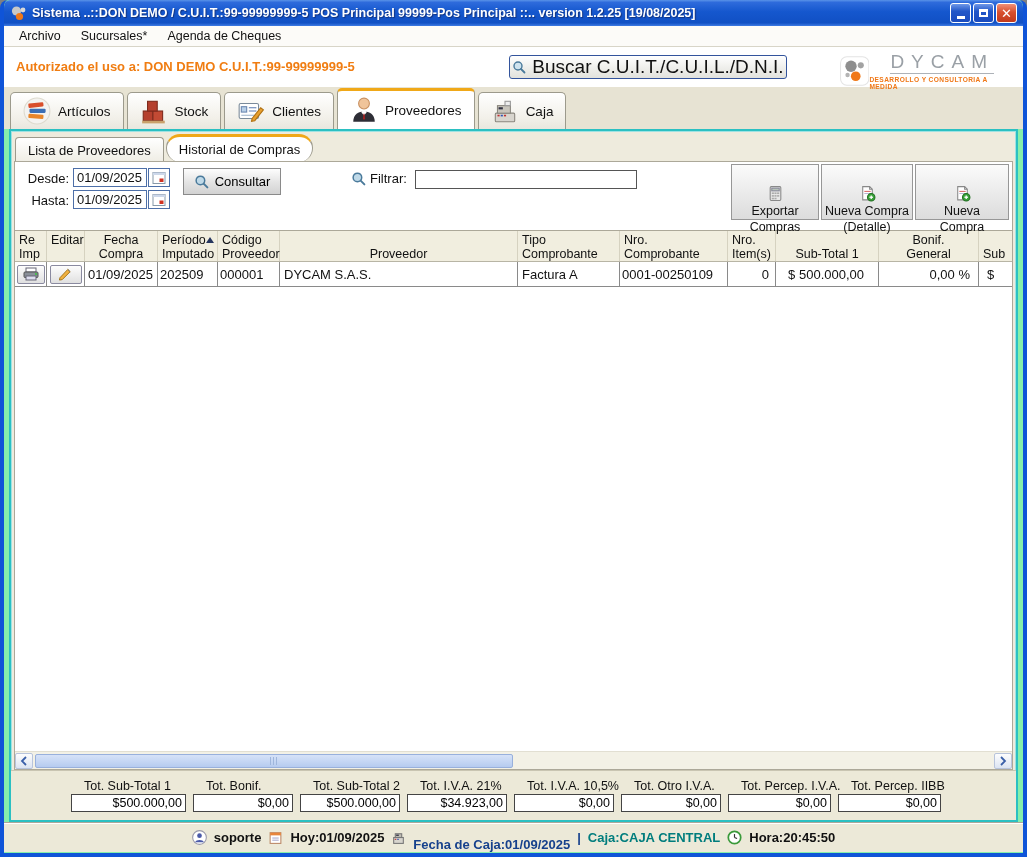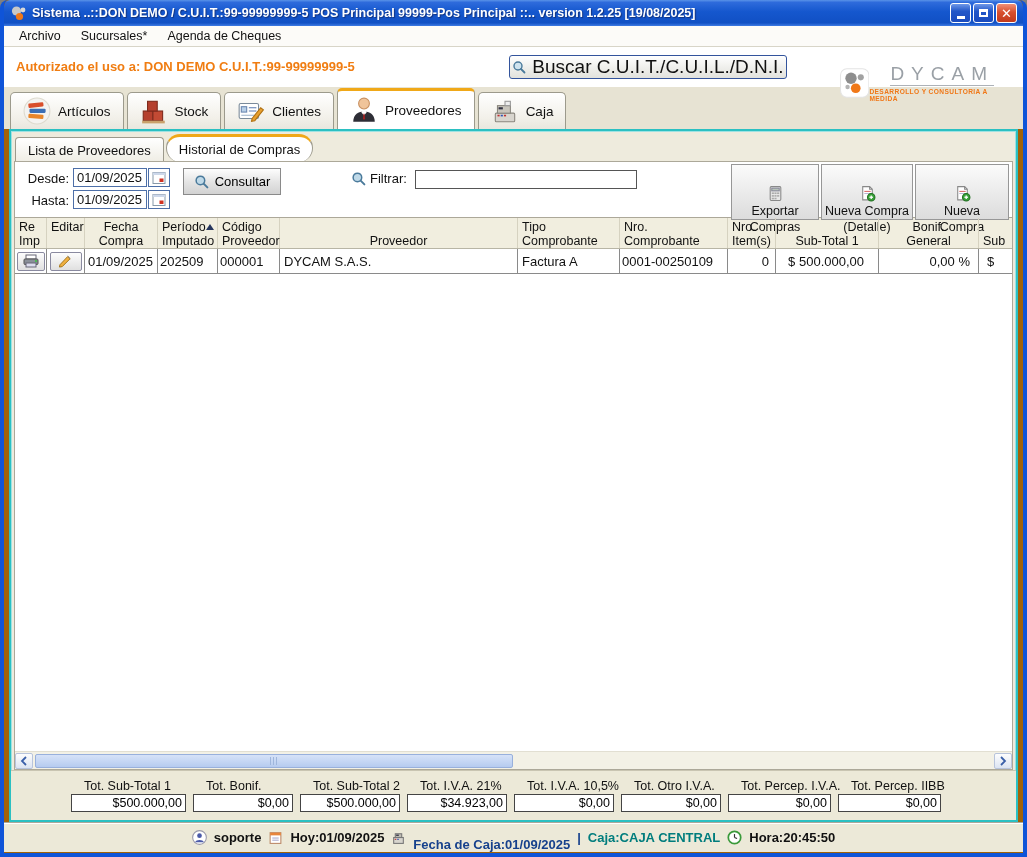--- a/index.html
+++ b/index.html
@@ -2,21 +2,21 @@
 <html><head>
 <meta charset="utf-8">
 <style>
   * { box-sizing: border-box; margin: 0; padding: 0; }
   html,body { width:1027px; height:857px; }
   body { font-family: "Liberation Sans", "DejaVu Sans", sans-serif; background:#808080; }
 
   .window{
     position:relative; width:1027px; height:857px;
     border-left:4px solid #0F54D8; border-right:4px solid #0F54D8; border-bottom:4px solid #0F54D8;
-    border-radius:8px 8px 0 0; background:#a16207; overflow:hidden;
+    border-radius:8px 8px 0 0; background:#86efac; overflow:hidden;
   }
   
   .titlebar{
     height:26px; display:flex; align-items:center; padding:0 6px;
     background:linear-gradient(180deg,#5A93E8 0%,#2E6BDC 9%,#1557CE 45%,#1150C4 88%,#3E7BE4 100%);
     border-radius:6px 6px 0 0;
   }
   .titlebar .ticon{ width:17px; height:17px; margin-right:5px; flex:0 0 auto; }
   .titlebar .ttext{ color:#fff; font-weight:bold; font-size:12.5px; text-shadow:1px 1px 1px #12327E; flex:1; white-space:nowrap; overflow:hidden; }
   .winbtns{ display:flex; gap:2px; }
@@ -32,21 +32,21 @@
   .menuitem{ font-size:12.5px; color:#111; padding:2px 9px; cursor:default; }
 
   
   .headerband{ position:relative; height:40px; background:#fff; }
   .authtext{ position:absolute; left:12px; top:12px; color:#F07D12; font-weight:bold; font-size:13px; }
   .buscarbtn{
     position:absolute; left:505px; top:8px; width:278px; height:24px;
     border:1px solid #33549C; border-radius:3px; background:linear-gradient(180deg,#FFFFFF,#EDEDE9 60%,#E2E2DC);
     display:flex; align-items:center; justify-content:center; gap:6px; font-size:19px; color:#111;
   }
-  .logo{ position:absolute; right:8px; top:18px; width:175px; height:36px; display:flex; align-items:center; }
+  .logo{ position:absolute; right:8px; top:6px; width:175px; height:36px; display:flex; align-items:center; }
   .logotext{ display:flex; flex-direction:column; align-items:center; }
   .logoname{ font-size:19px; color:#9AA0A6; letter-spacing:7px; line-height:1; border-bottom:1px solid #ADB2B8; padding-bottom:2px; }
   .logotag{ font-size:6.6px; font-weight:bold; color:#F07818; letter-spacing:.4px; margin-top:2px; }
 
   
   .tabbar{ height:42px; background:#E7E3D3; display:flex; align-items:flex-end; padding-left:6px; gap:3px; }
   .tab{
     height:37px; display:flex; align-items:center; gap:7px; padding:0 12px;
     background:linear-gradient(180deg,#FFFFFF,#F2F0E9 70%,#E9E7DE);
     border:1px solid #9C9A8C; border-bottom:none; border-radius:5px 5px 0 0; font-size:13.5px; color:#111;
@@ -63,21 +63,21 @@
   .subtab{
     height:25px; display:flex; align-items:center; padding:0 12px; font-size:13px; color:#111;
     background:linear-gradient(180deg,#FFFFFF,#EFEDE4); border:1px solid #9C9A8C; border-bottom:none;
     border-radius:4px 4px 0 0; margin-bottom:-1px;
   }
   .subtab.active{ height:28px; background:#FFFFFF; border-top:3px solid #F0A818;border-radius:14px; }
 
   .contentbox{ flex:1; background:#FFFFFF; border:1px solid #ACA899; margin:0 3px; display:flex; flex-direction:column; min-height:0; }
 
   
-  .filterrow{ position:relative; height:55px; flex:0 0 auto; }
+  .filterrow{ position:relative; height:68px; flex:0 0 auto; }
   .flabel{ position:absolute; font-size:13px; color:#111; }
   .dateinput{ position:absolute; width:74px; height:19px; border:1px solid #4D6FA8; font-family:inherit; font-size:13px; padding:0 3px; color:#111; }
   .calbtn{ position:absolute; width:22px; height:19px; border:1px solid #4D6FA8; background:#fff; display:flex; align-items:center; justify-content:center; }
   .consultarbtn{
     position:absolute; left:168px; top:6px; width:98px; height:27px;
     background:linear-gradient(180deg,#FDFDFD,#E3E3E3 55%,#D2D2D2); border:1px solid #8A8A8A;
     display:flex; align-items:center; justify-content:center; gap:6px; font-size:13px;
   }
   .filtrarinput{ position:absolute; left:400px; top:8px; width:222px; height:19px; border:1px solid #555; font-family:inherit; font-size:13px; padding:0 3px; }
   .actions{ position:absolute; right:3px; top:2px; display:flex; gap:2px; }

